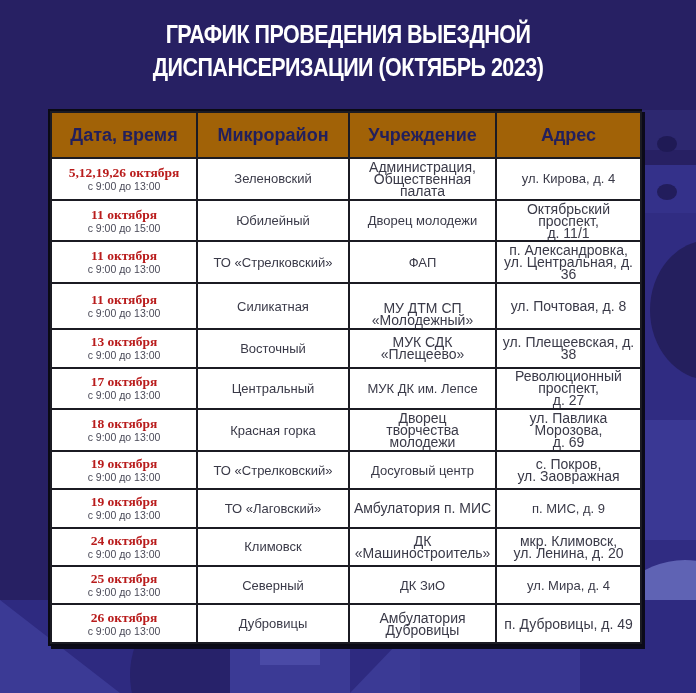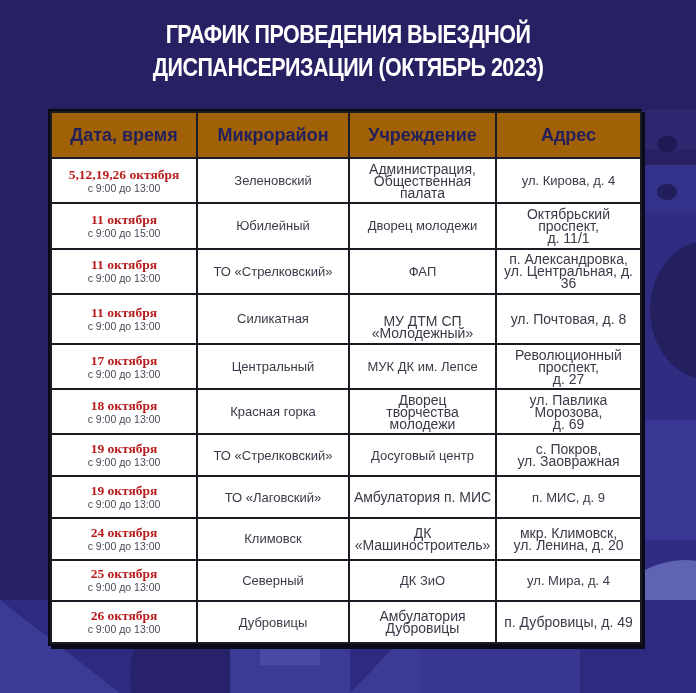--- a/index.html
+++ b/index.html
@@ -151,20 +151,35 @@
     <td>
       <span class="cell-text sm" style="white-space: pre-line; margin-top: 16px;">МУ ДТМ СП
 «Молодежный»</span>
     </td>
     <td>
       <span class="cell-text sm" style="white-space: pre-line;">ул. Почтовая, д. 8</span>
     </td>
   </tr>
 
 
+  <tr>
+    <td>
+      <span class="date">13 октября</span>
+      <span class="time">с 9:00 до 13:00</span>
+    </td>
+    <td>
+      <span class="cell-text big">Восточный</span>
+    </td>
+    <td>
+      <span class="cell-text sm" style="white-space: pre-line;">МУК СДК «Плещеево»</span>
+    </td>
+    <td>
+      <span class="cell-text sm" style="white-space: pre-line;">ул. Плещеевская, д. 38</span>
+    </td>
+  </tr>
 
   <tr>
     <td>
       <span class="date">17 октября</span>
       <span class="time">с 9:00 до 13:00</span>
     </td>
     <td>
       <span class="cell-text big">Центральный</span>
     </td>
     <td>

